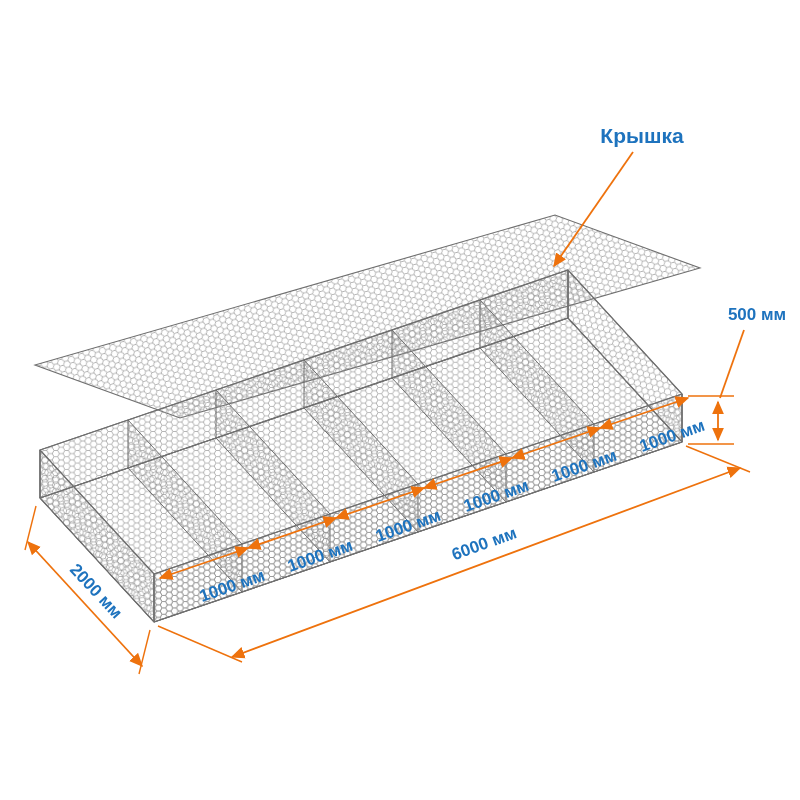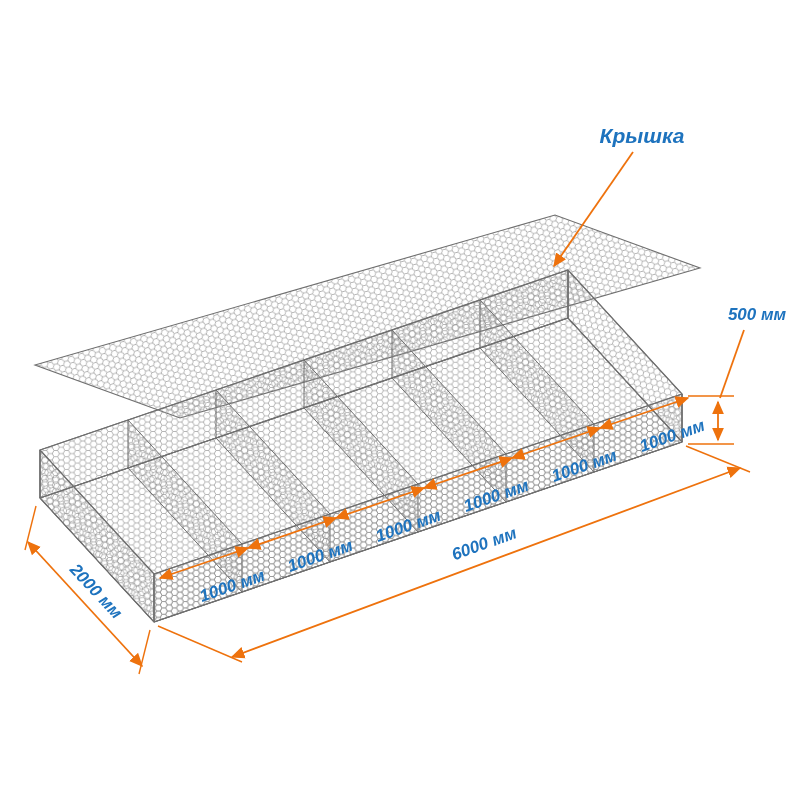--- a/index.html
+++ b/index.html
@@ -9,21 +9,21 @@
     --edge:#6f6f6f;
     --background:#ffffff;
   }
   html,body{margin:0;padding:0;}
   body{
     width:800px;height:800px;
     background:var(--background);
     font-family:"Liberation Sans",sans-serif;
     overflow:hidden;
   }
-  .stage{width:720px;height:800px;position:relative;font-style:italic;}
+  .stage{width:720px;height:800px;position:relative;}
   .face{fill:url(#meshLong);stroke:var(--edge);stroke-width:1;}
   .face-end{fill:url(#meshEnd);stroke:var(--edge);stroke-width:1;}
   .face-lid{fill:url(#meshLid);stroke:var(--edge);stroke-width:1.1;}
   .rim{fill:none;stroke:var(--edge);stroke-width:1.3;}
   .post{stroke:var(--edge);stroke-width:1.3;}
   .mesh-stroke{fill:none;stroke:var(--mesh);stroke-width:1.4;}
   .dimline{stroke:var(--dimension);stroke-width:1.8;fill:none;}
   .ext{stroke:var(--dimension);stroke-width:1.4;fill:none;}
   .leader{stroke:var(--dimension);stroke-width:1.8;fill:none;}
   .arrowhead{fill:var(--dimension);}

